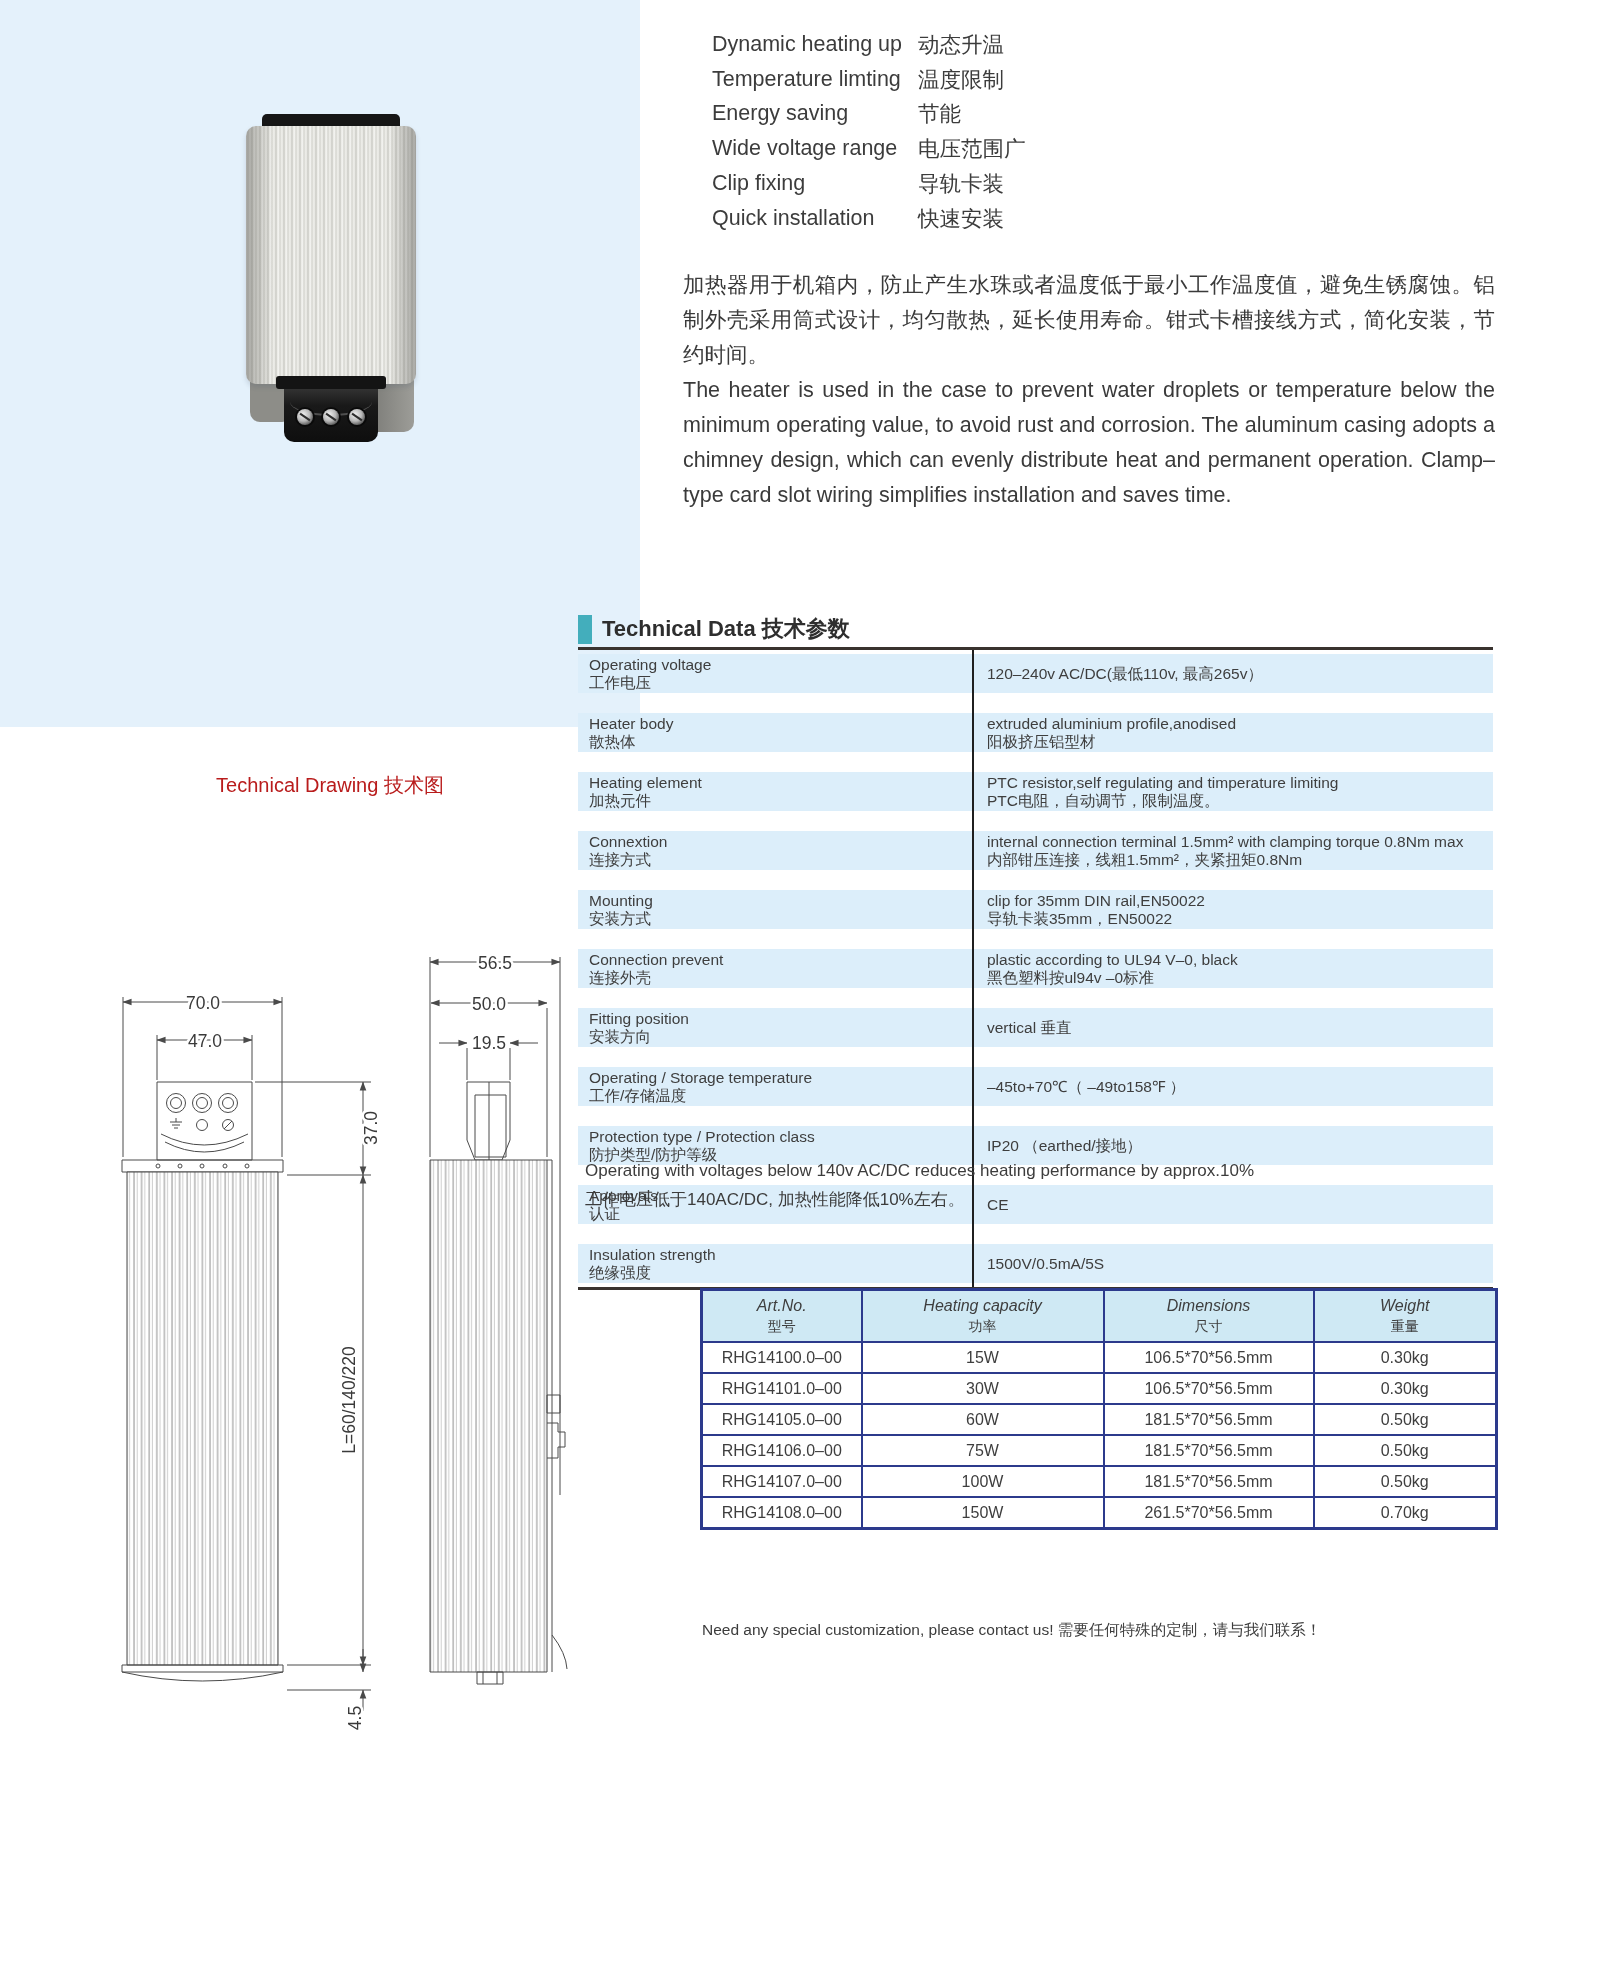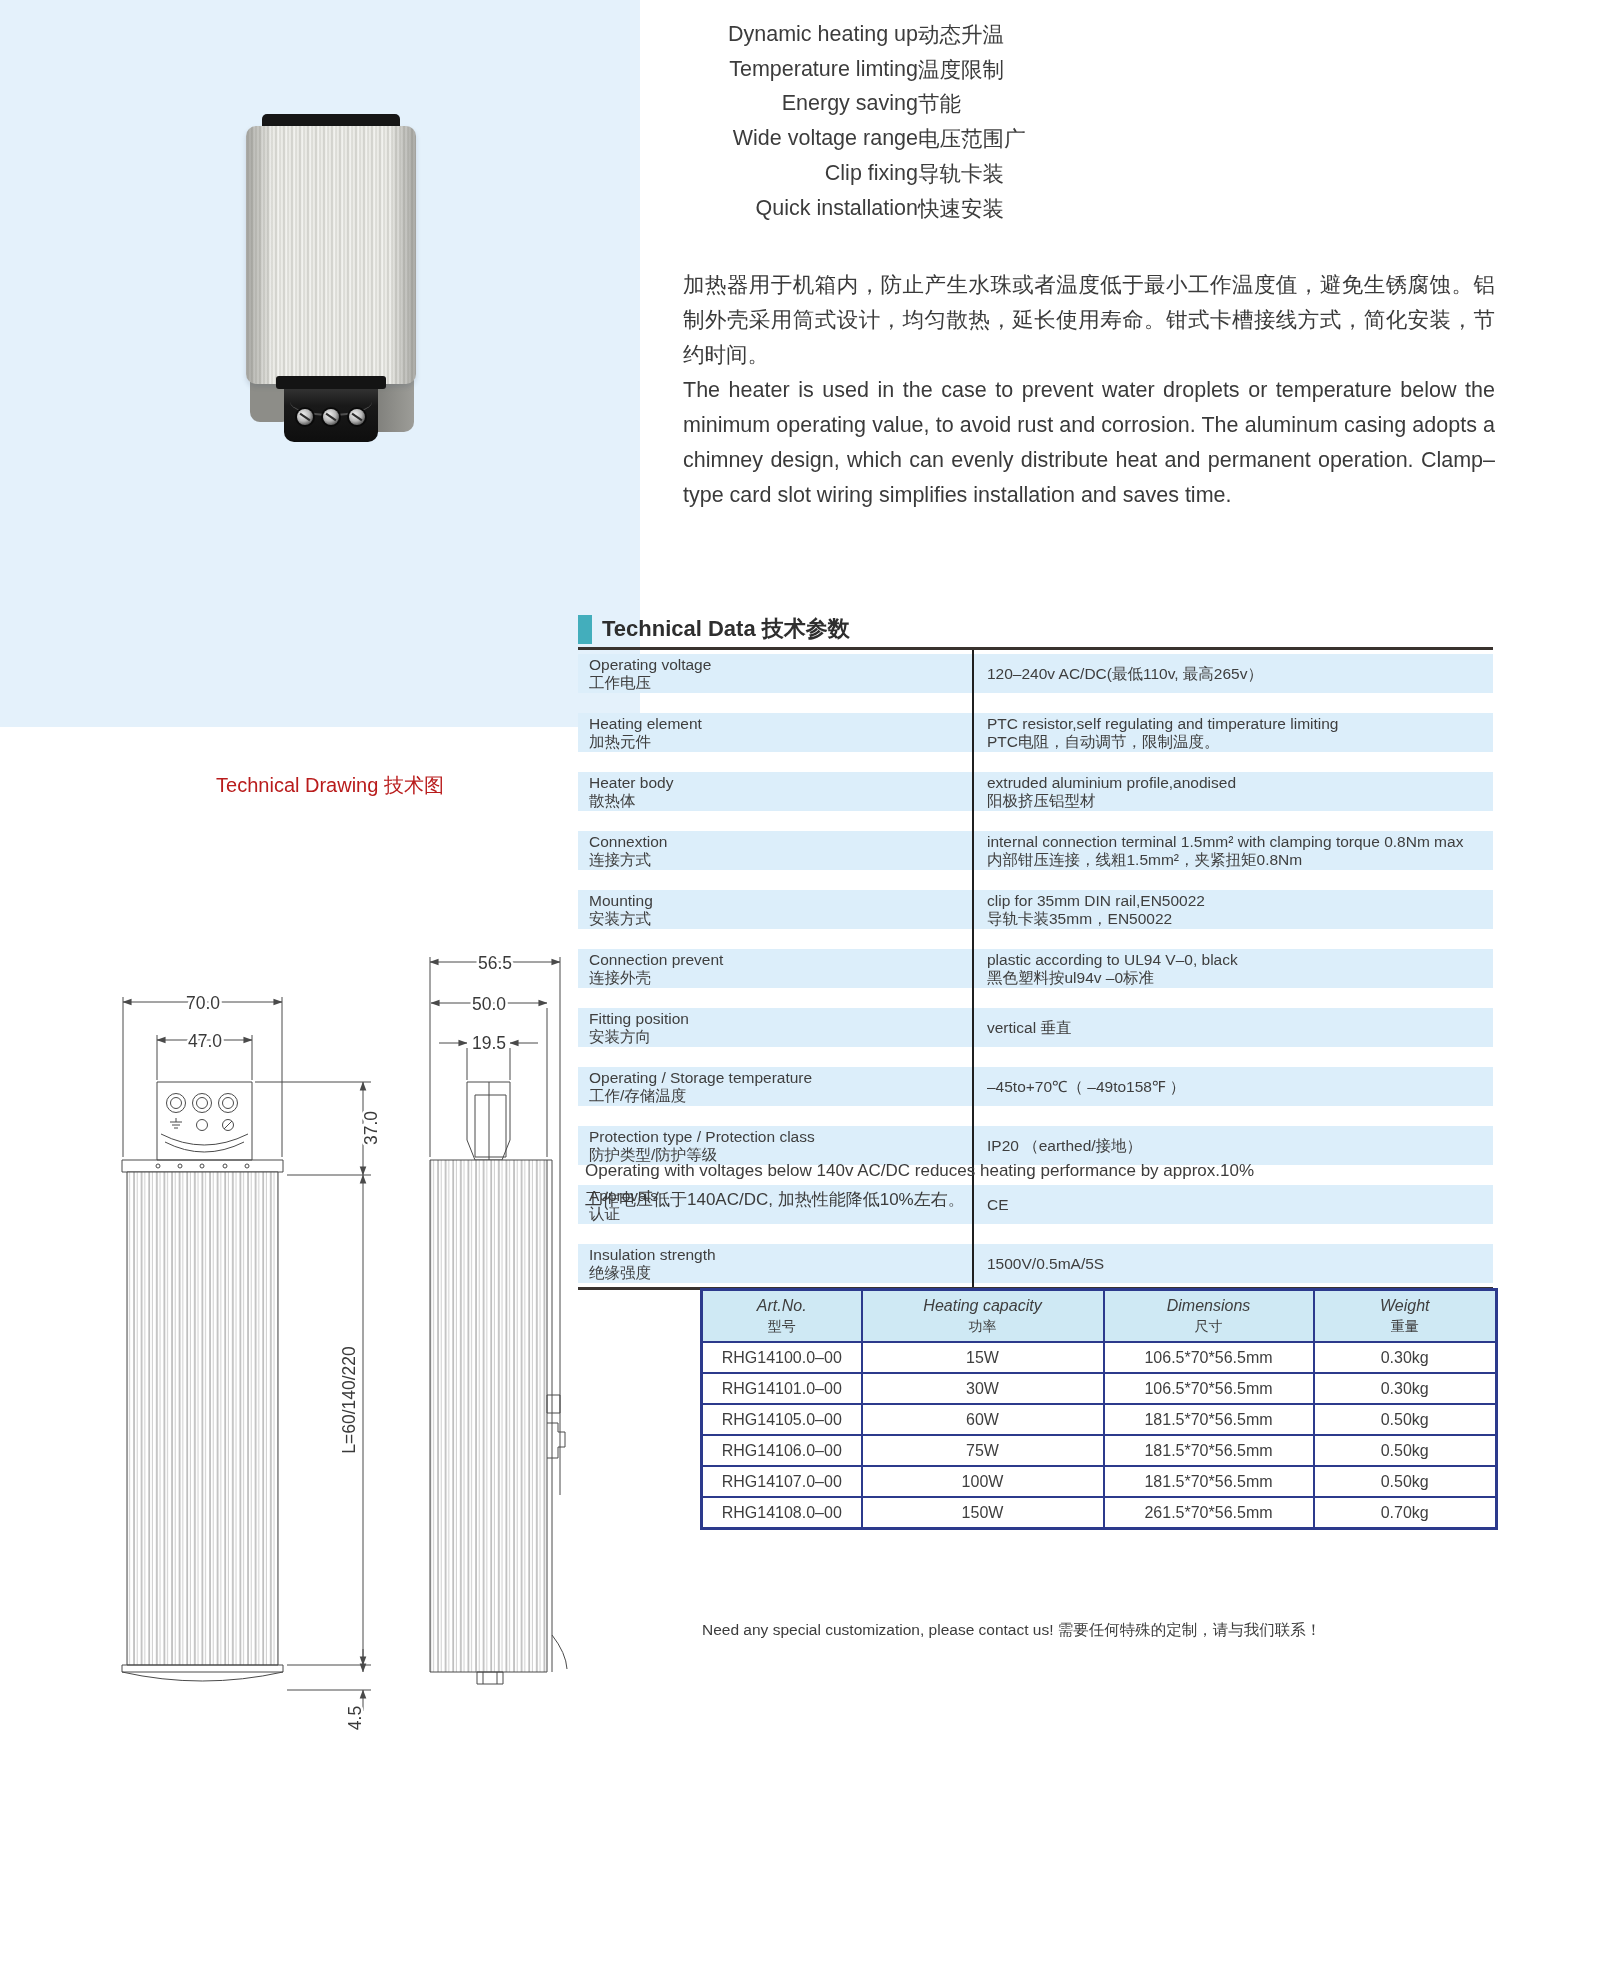--- a/index.html
+++ b/index.html
@@ -23,21 +23,21 @@
   .conn .arc{position:absolute;left:6px;right:6px;top:12px;height:26px;border-bottom:2px solid #4e4e4e;border-radius:0 0 50% 50%;}
   .screw{position:absolute;top:33px;width:16px;height:16px;border-radius:50%;
          background:radial-gradient(circle at 38% 35%,#f2f2f2,#b9b9b9 45%,#5c5c5c 75%,#2e2e2e);
          box-shadow:0 0 0 2px #0a0a0a;}
   .screw.s1{left:13px}.screw.s2{left:39px}.screw.s3{left:65px}
   .screw::after{content:"";position:absolute;left:2px;top:7px;width:12px;height:2px;background:#2d2d2d;transform:rotate(35deg);}
 
   .caption{position:absolute;left:130px;top:772px;width:400px;text-align:center;font-size:20px;color:#b91c1c;}
 
   
-  .features{position:absolute;left:712px;top:17px;text-align:right;}
+  .features{position:absolute;left:712px;top:27px;}
   .feature-row{display:flex;align-items:center;height:34.8px;font-size:21.5px;color:#3c3c3c;}
   .f-en{width:206px;flex:none;}
 
   
   .desc{position:absolute;left:683px;top:268px;width:812px;font-size:21.5px;line-height:35px;
         text-align:justify;color:#3a3a3a;}
 
   
   .td-head{position:absolute;left:578px;top:614px;display:flex;align-items:center;}
   .accent{width:14px;height:29px;background:#43aebc;margin-right:10px;}
@@ -137,36 +137,36 @@
           <div>Operating voltage</div>
           <div>工作电压</div>
         </div>
       <div class="td-value">
           <div>120–240v AC/DC(最低110v, 最高265v）</div>
           <div></div>
         </div>
     </div>
     <div class="td-row">
       <div class="td-label">
+          <div>Heater body</div>
+          <div>散热体</div>
+        </div>
+      <div class="td-value">
+          <div>extruded aluminium profile,anodised</div>
+          <div>阳极挤压铝型材</div>
+        </div>
+    </div>
+    <div class="td-row">
+      <div class="td-label">
           <div>Heating element</div>
           <div>加热元件</div>
         </div>
       <div class="td-value">
           <div>PTC resistor,self regulating and timperature limiting</div>
           <div>PTC电阻，自动调节，限制温度。</div>
-        </div>
-    </div>
-    <div class="td-row">
-      <div class="td-label">
-          <div>Heater body</div>
-          <div>散热体</div>
-        </div>
-      <div class="td-value">
-          <div>extruded aluminium profile,anodised</div>
-          <div>阳极挤压铝型材</div>
         </div>
     </div>
     <div class="td-row">
       <div class="td-label">
           <div>Connextion</div>
           <div>连接方式</div>
         </div>
       <div class="td-value">
           <div>internal connection terminal 1.5mm² with clamping torque 0.8Nm max</div>
           <div>内部钳压连接，线粗1.5mm²，夹紧扭矩0.8Nm</div>

